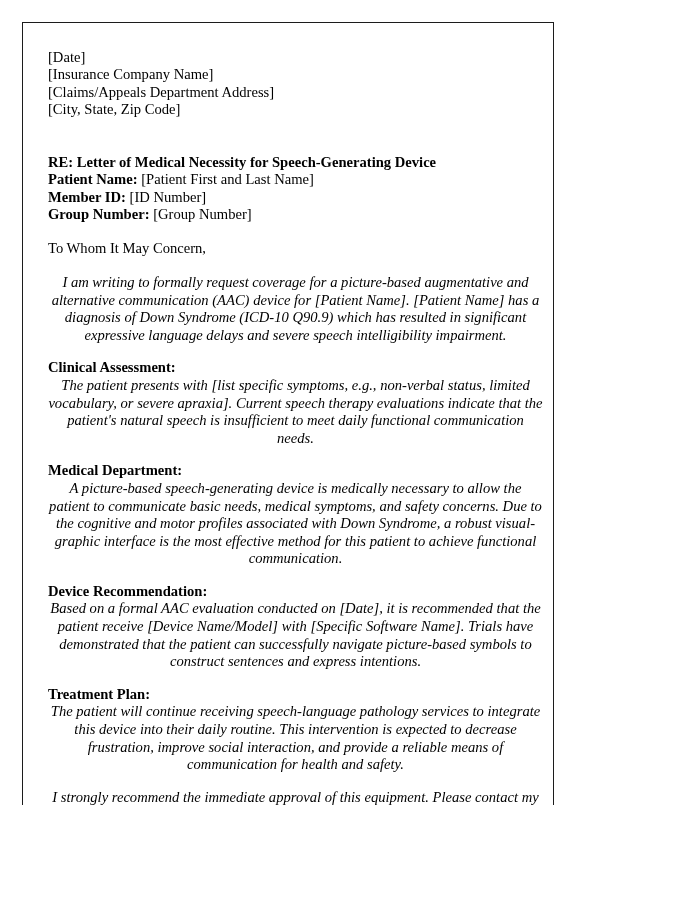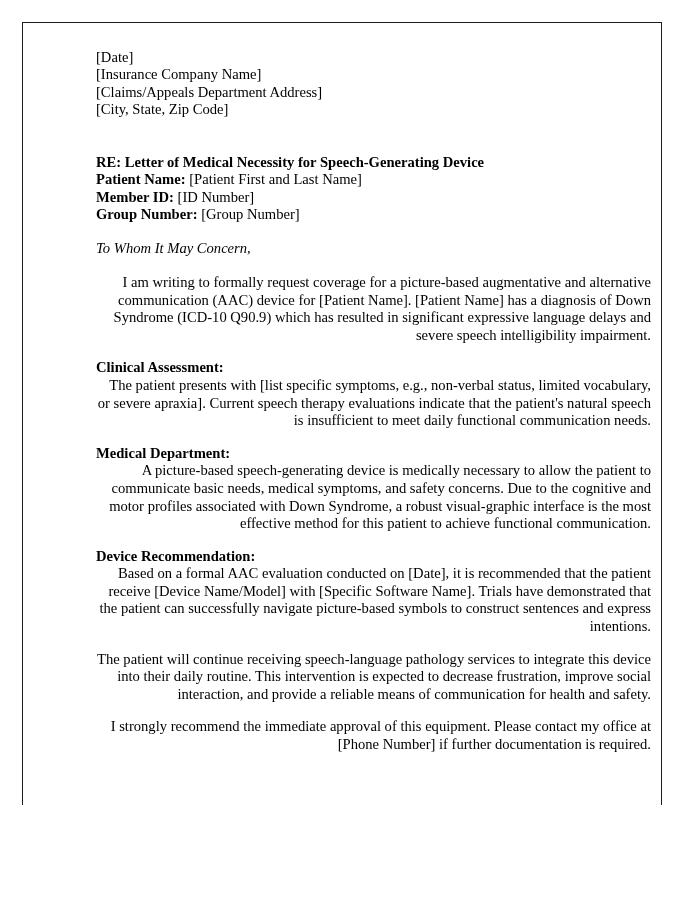--- a/index.html
+++ b/index.html
@@ -14,28 +14,27 @@
     color: #000000;
     overflow: hidden;
     position: relative;
   }
 
   
   #page-sheet {
     position: absolute;
     left: 22px;
     top: 22px;
-    width: 640px;
+    width: 532px;
     height: 783px;          
     box-sizing: border-box;
     border: 1px solid #1c1c1c;
     border-bottom: none;     
     background: #ffffff;
     overflow: hidden;
-    padding-left: 48px;
   }
 
   #letter-body {
     padding: 26px 10px 0 25px;
     box-sizing: border-box;
   }
 
   .block {
     margin: 0 0 15px 0;
   }
@@ -45,22 +44,23 @@
 
   .line {
     font-size: 14.6px;
     line-height: 17.3px;
     white-space: nowrap;
   }
 
   .para {
     font-size: 14.6px;
     line-height: 17.6px;
-    text-align: right;
+    text-align: center;
     max-width: 583px;
+    font-style: italic;
   }
 
   .heading {
     font-size: 14.6px;
     line-height: 17.6px;
     font-weight: bold;
   }
 
   .label {
     font-weight: bold;
@@ -75,21 +75,21 @@
   }
 
   .salutation {
     font-size: 14.6px;
     line-height: 17.6px;
   }
 
   
   #address-block { margin-bottom: 16px; }
   #reference-block { margin-bottom: 17px; }
-  #salutation-block { margin-bottom: 16px; font-style: italic; }
+  #salutation-block { margin-bottom: 16px; }
 </style>
 </head>
 <body>
 
 <div id="page-sheet">
   <div id="letter-body">
 
     <div class="block" id="address-block">
       <div class="line">[Date]</div>
       <div class="line">[Insurance Company Name]</div>
@@ -130,20 +130,21 @@
       <div class="heading">Medical Department:</div>
       <div class="para">A picture-based speech-generating device is medically necessary to allow the patient to communicate basic needs, medical symptoms, and safety concerns. Due to the cognitive and motor profiles associated with Down Syndrome, a robust visual-graphic interface is the most effective method for this patient to achieve functional communication.</div>
     </div>
 
     <div class="block">
       <div class="heading">Device Recommendation:</div>
       <div class="para">Based on a formal AAC evaluation conducted on [Date], it is recommended that the patient receive [Device Name/Model] with [Specific Software Name]. Trials have demonstrated that the patient can successfully navigate picture-based symbols to construct sentences and express intentions.</div>
     </div>
 
     <div class="block">
+      <div class="heading">Treatment Plan:</div>
       <div class="para">The patient will continue receiving speech-language pathology services to integrate this device into their daily routine. This intervention is expected to decrease frustration, improve social interaction, and provide a reliable means of communication for health and safety.</div>
     </div>
 
     <div class="block">
       <div class="para">I strongly recommend the immediate approval of this equipment. Please contact my office at [Phone Number] if further documentation is required.</div>
     </div>
 
   </div>
 </div>
 

